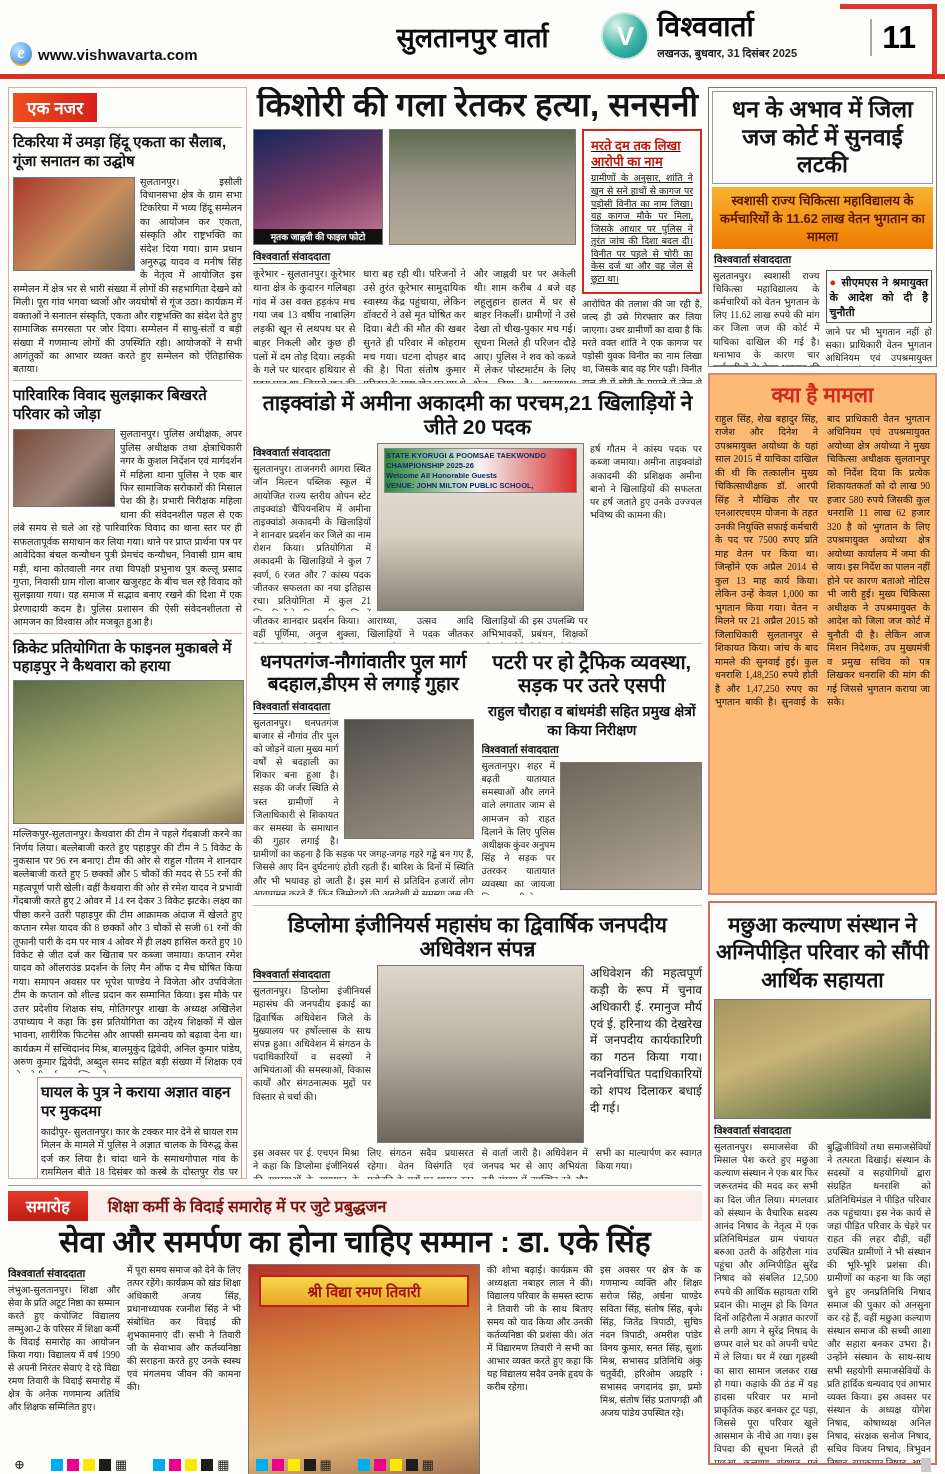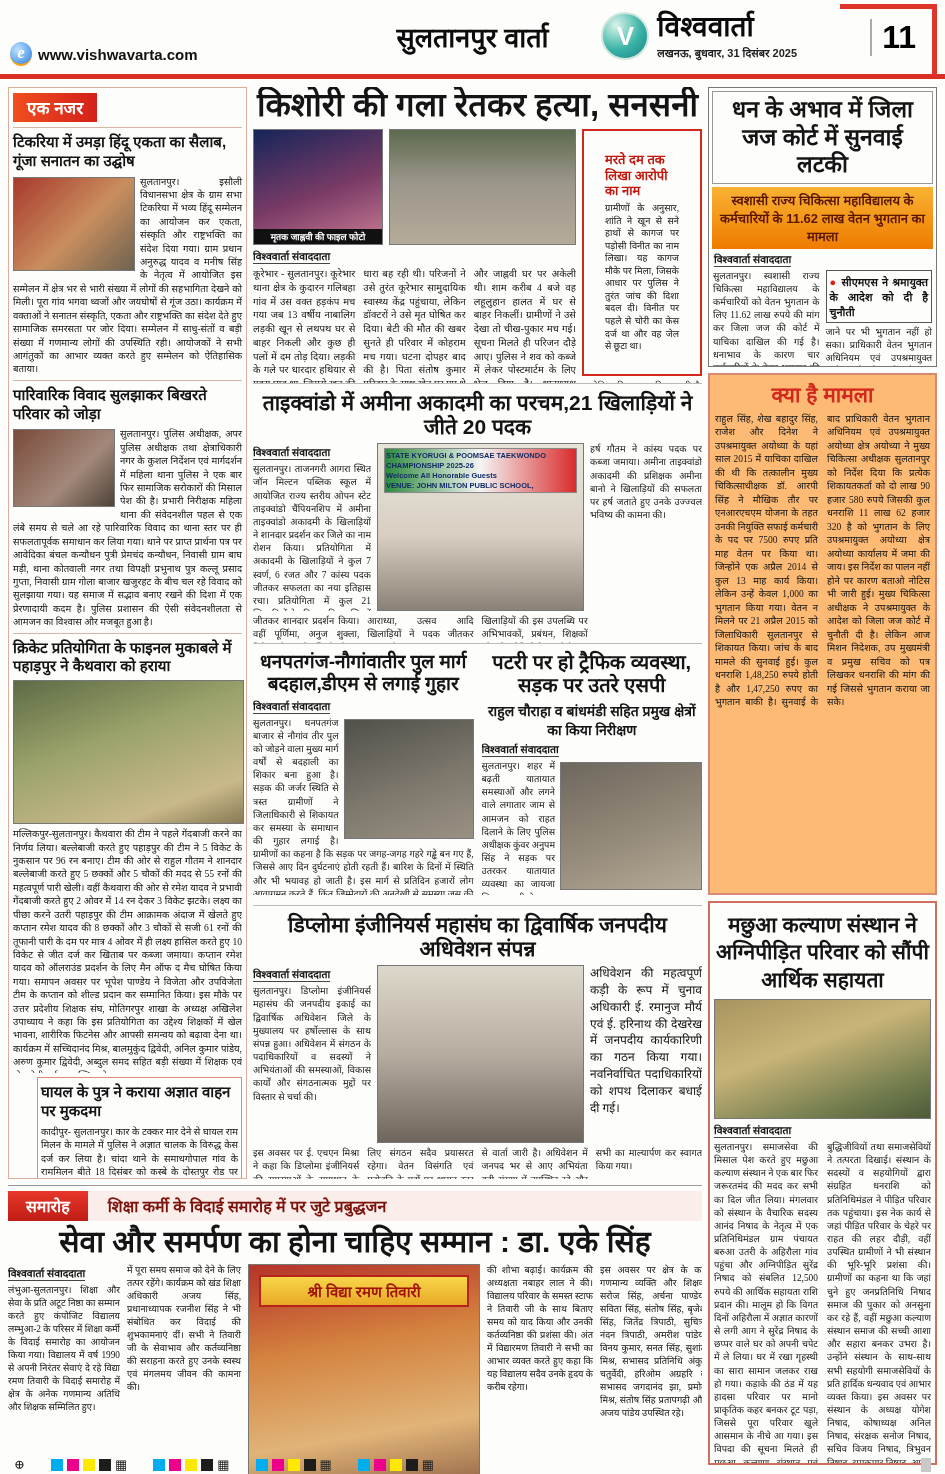--- a/index.html
+++ b/index.html
@@ -53,21 +53,21 @@
   
   .story{border-bottom:1px solid #bbb;padding-bottom:4px;margin-bottom:5px;overflow:hidden;}
   .hl-main{font:bold 33px "Liberation Sans",sans-serif;text-align:center;line-height:1.1;margin:0 0 6px;}
   .hl-mid{font:bold 21px "Liberation Sans",sans-serif;text-align:center;line-height:1.15;margin:2px 0 4px;}
   .subhead{font:bold 14px "Liberation Sans",sans-serif;text-align:center;margin:0 0 3px;}
   .k-flex{display:flex;gap:6px;}
   .k-left{flex:1;}
   .k-photos{display:flex;gap:6px;height:116px;margin-bottom:4px;}
   .k-text{column-count:3;column-gap:8px;height:124px;overflow:hidden;}
   .k-right{width:120px;}
-  .sidebox{border:2px solid #d3281e;padding:21px;margin-bottom:4px;}
+  .sidebox{border:2px solid #d3281e;padding:7px;margin-bottom:4px;text-decoration:underline;}
   .sidebox-title{color:#c2170e;font:bold 13px "Liberation Sans",sans-serif;line-height:1.2;margin-bottom:3px;}
   .sidebox p{font-size:9.3px;line-height:1.35;margin:0;text-align:justify;}
   .tk-flex{display:flex;gap:6px;height:168px;}
   .tk-col{width:118px;overflow:hidden;}
   .tk-photo{flex:1;}
   .tk-bottom{height:44px;overflow:hidden;column-count:4;column-gap:8px;margin-top:4px;}
   .banner{position:absolute;left:6px;right:6px;top:4px;background:linear-gradient(90deg,#2c8a3e,#f4f4f4,#d92b2b);
         border:1px solid #888;font:bold 7.5px "Liberation Sans",sans-serif;text-align:left;color:#132c66;
         padding:2px 1px;line-height:1.3;}
   .duo{display:flex;gap:8px;}

